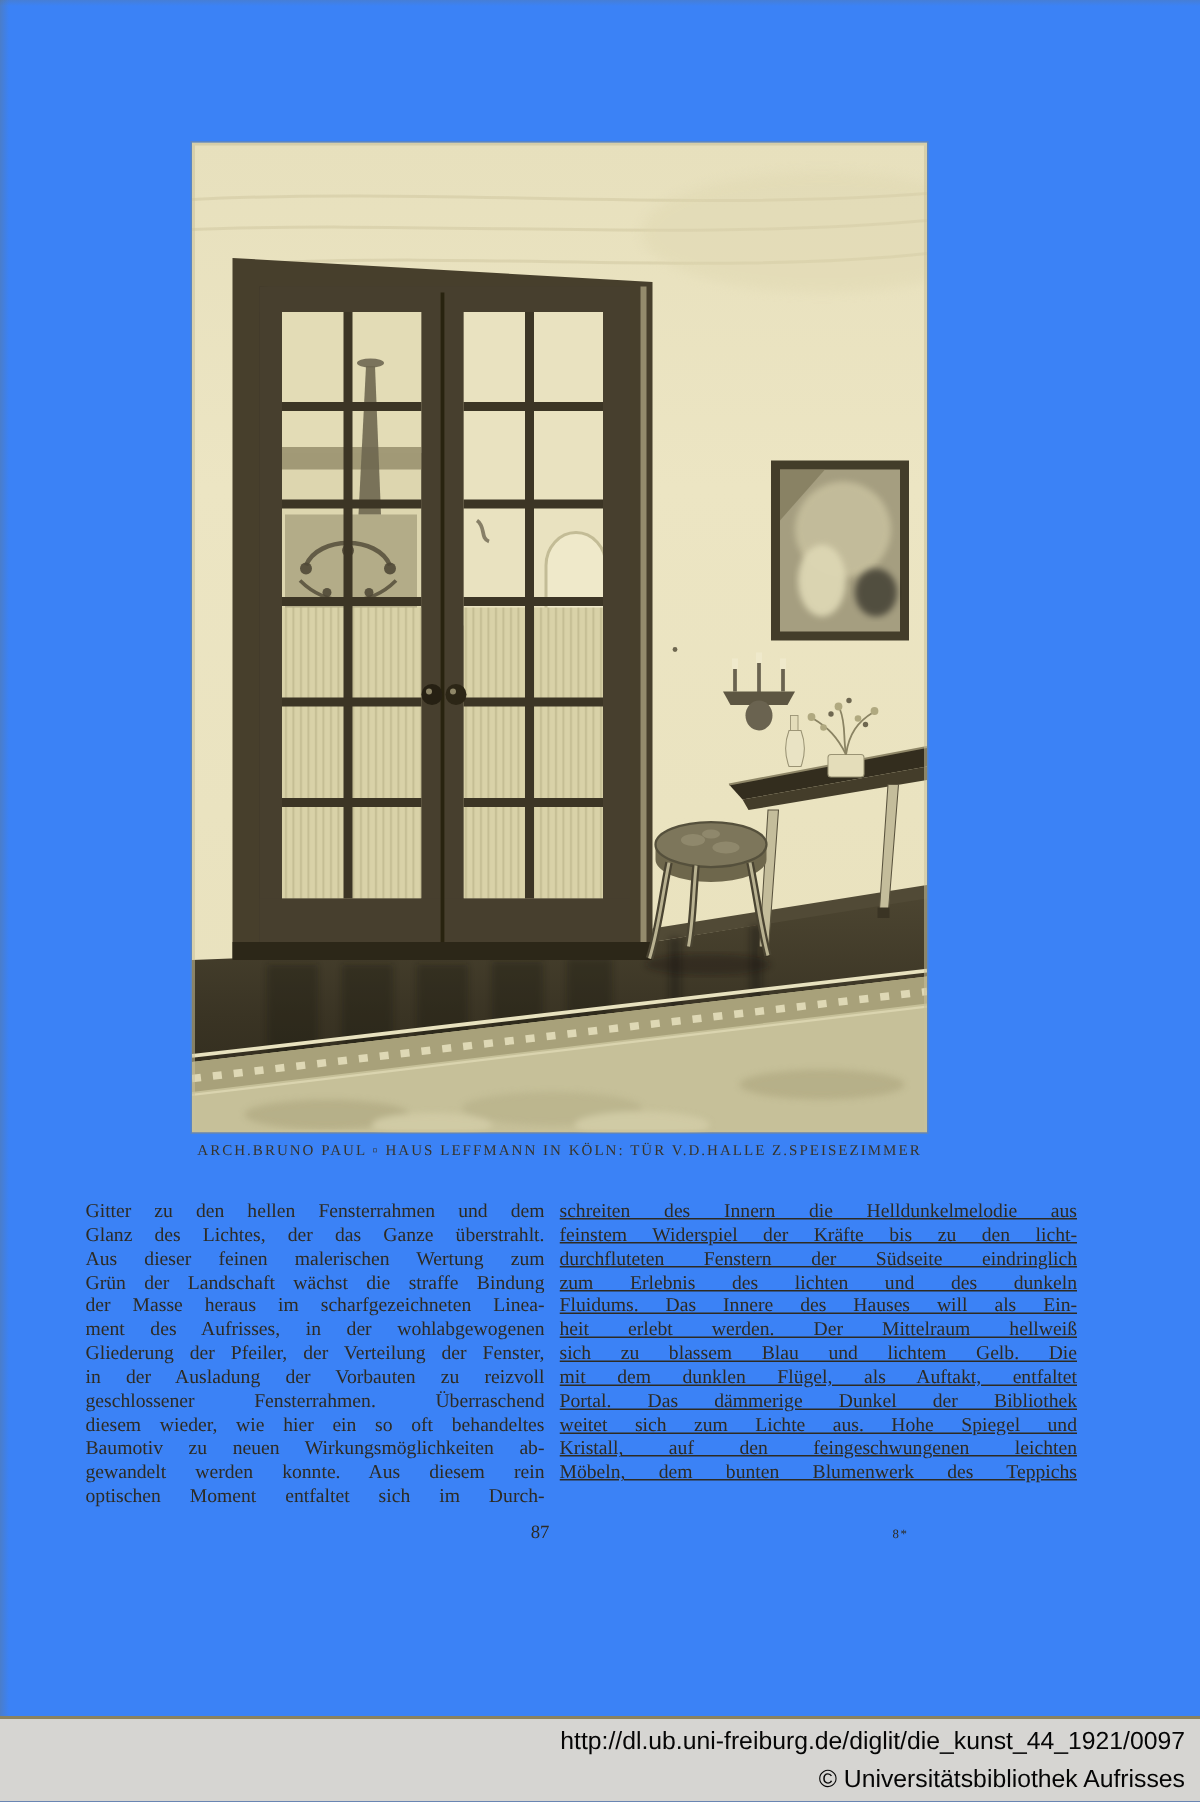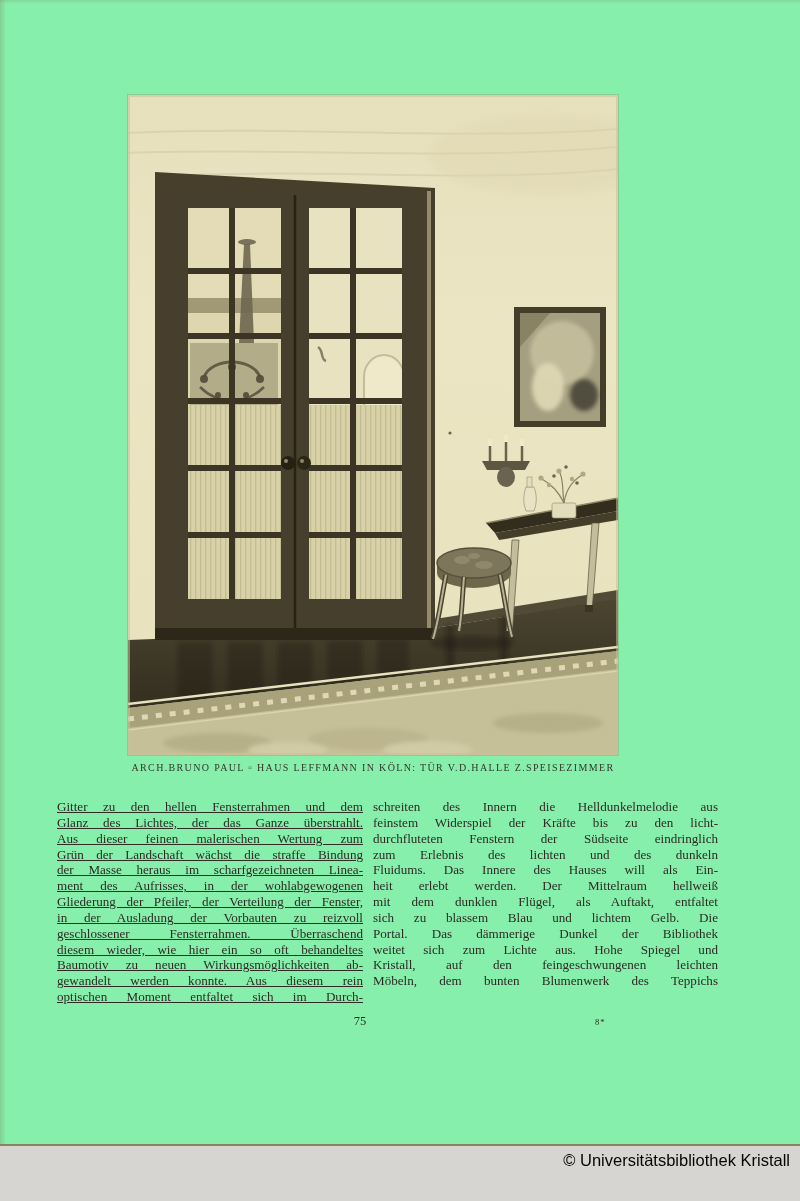--- a/index.html
+++ b/index.html
@@ -1,33 +1,33 @@
 <!DOCTYPE html>
 <html><head>
 <meta charset="utf-8">
 <style>
   html,body{margin:0;padding:0;background:#777;}
-  .stage{position:relative;width:800px;height:1201px;background:#86efac;overflow:hidden;
+  .stage{position:relative;width:800px;height:1201px;background:#3b82f6;overflow:hidden;
          font-family:"Liberation Serif",serif;}
   .stage::before{content:"";position:absolute;left:0;top:0;width:6px;height:1145px;
          background:linear-gradient(90deg,rgba(120,110,70,.25),rgba(120,110,70,0));pointer-events:none;}
   .stage::after{content:"";position:absolute;left:0;top:0;width:800px;height:4px;
          background:linear-gradient(180deg,rgba(120,110,70,.18),rgba(120,110,70,0));pointer-events:none;}
 
   .plate{position:absolute;left:128px;top:95px;width:490px;height:660px;
          box-shadow:0 0 0 1px rgba(150,140,100,.35);}
   .plate svg{display:block;width:100%;height:100%;}
 
   .caption{position:absolute;left:118px;top:762px;width:510px;text-align:center;
          font-size:10px;letter-spacing:1.35px;color:#37342b;white-space:nowrap;}
 
   .col{position:absolute;top:799px;font-size:13.1px;line-height:15.85px;color:#2d2b24;}
   .col .tline{text-align:justify;text-align-last:justify;height:15.85px;overflow:hidden;}
-  .col-left{left:57px;width:306px;text-decoration:underline;}
-  .col-right{left:373px;width:345px;}
+  .col-left{left:57px;width:306px;}
+  .col-right{left:373px;width:345px;text-decoration:underline;}
 
   .page-number{position:absolute;left:338px;top:1014px;width:44px;text-align:center;
          font-size:12.5px;color:#2d2b24;}
   .signature{position:absolute;left:595px;top:1017px;font-size:8.5px;letter-spacing:1px;color:#2d2b24;}
 
   .viewer-footer{position:absolute;left:0;top:1144px;width:800px;height:57px;
          background:#d6d5d2;border-top:2px solid #8a8260;box-sizing:border-box;}
   .footer-text{position:absolute;right:10px;top:2px;text-align:right;
          font-family:"Liberation Sans",sans-serif;color:#060606;}
   .footer-url{font-size:16.5px;line-height:26px;}
@@ -247,31 +247,32 @@
     <div class="tline">optischen Moment entfaltet sich im Durch-</div>
   </div>
 
   <div class="col col-right">
     <div class="tline">schreiten des Innern die Helldunkelmelodie aus</div>
     <div class="tline">feinstem Widerspiel der Kräfte bis zu den licht-</div>
     <div class="tline">durchfluteten Fenstern der Südseite eindringlich</div>
     <div class="tline">zum Erlebnis des lichten und des dunkeln</div>
     <div class="tline">Fluidums. Das Innere des Hauses will als Ein-</div>
     <div class="tline">heit erlebt werden. Der Mittelraum hellweiß</div>
+    <div class="tline">sich zu blassem Blau und lichtem Gelb. Die</div>
     <div class="tline">mit dem dunklen Flügel, als Auftakt, entfaltet</div>
-    <div class="tline">sich zu blassem Blau und lichtem Gelb. Die</div>
     <div class="tline">Portal. Das dämmerige Dunkel der Bibliothek</div>
     <div class="tline">weitet sich zum Lichte aus. Hohe Spiegel und</div>
     <div class="tline">Kristall, auf den feingeschwungenen leichten</div>
     <div class="tline">Möbeln, dem bunten Blumenwerk des Teppichs</div>
   </div>
 
-  <div class="page-number">75</div>
+  <div class="page-number">87</div>
   <div class="signature">8*</div>
 
   <div class="viewer-footer">
 
     <div class="footer-text">
-      <div class="footer-copy">© Universitätsbibliothek Kristall</div>
+      <div class="footer-url">http://dl.ub.uni-freiburg.de/diglit/die_kunst_44_1921/0097</div>
+      <div class="footer-copy">© Universitätsbibliothek Aufrisses</div>
     </div>
   </div>
 
 </div>
 
 </body></html>

